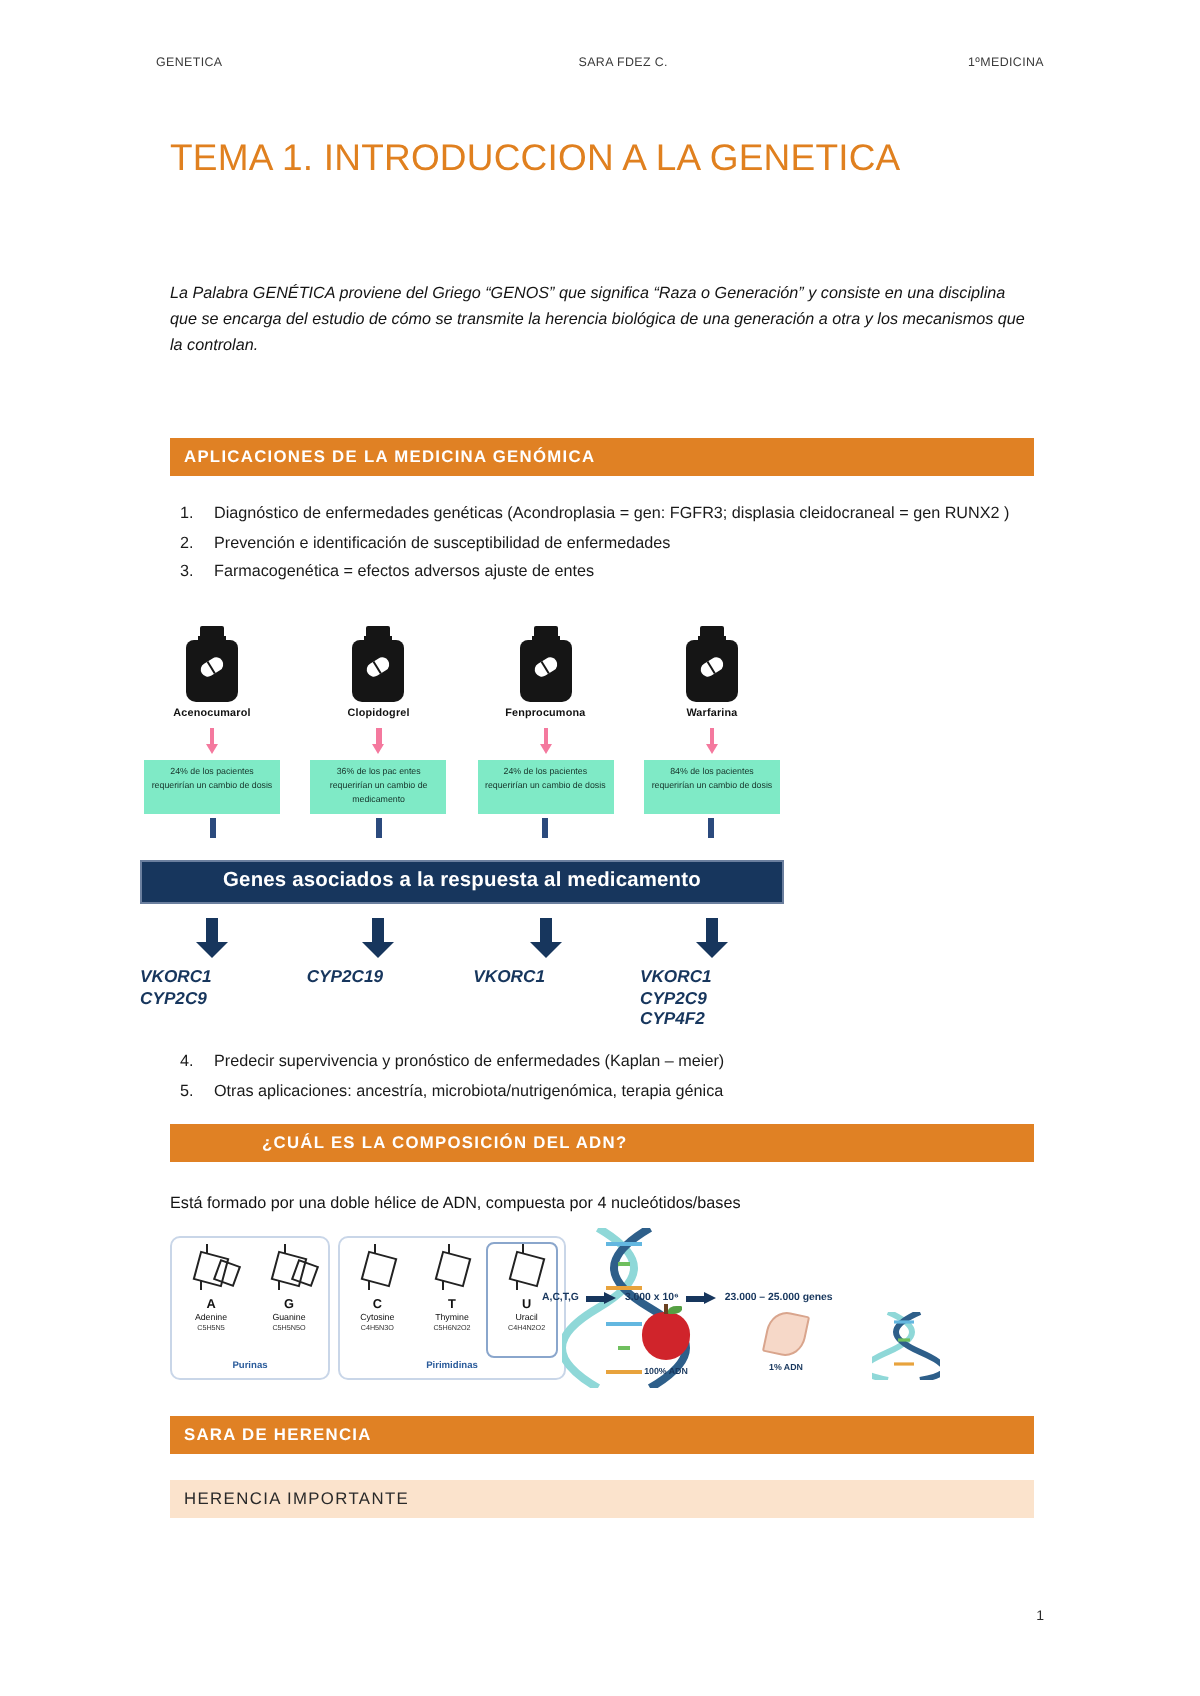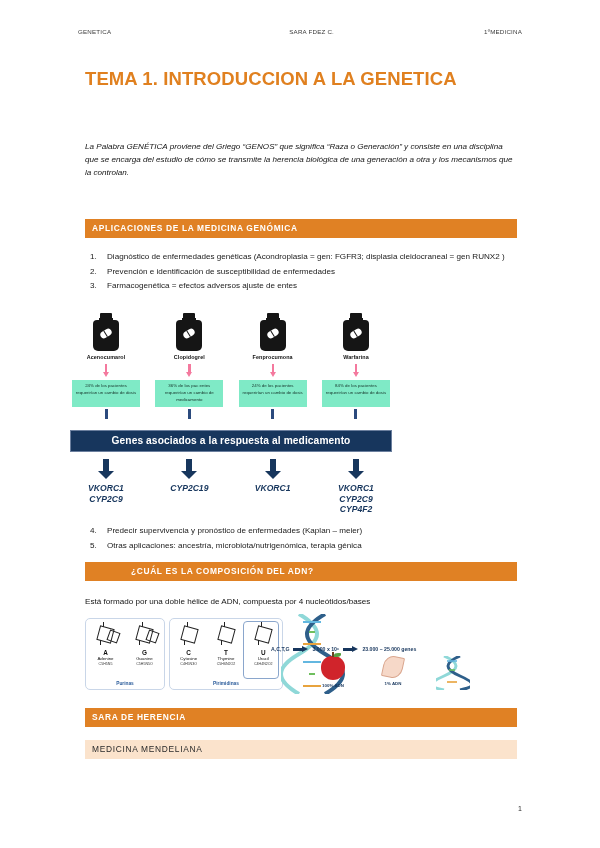--- a/index.html
+++ b/index.html
@@ -44,21 +44,21 @@
     top: 0;
     left: 85px;
     width: 432px;
   }
 
   .doc-title {
     position: absolute;
     top: 68px;
     left: 0;
     font-size: 18.5px;
-    font-weight: bold;
+    font-weight: normal;
     color: #E0801F;
     letter-spacing: 0.1px;
     white-space: nowrap;
   }
 
   
   .banner {
     position: absolute;
     left: 0;
     width: 432px;
@@ -261,21 +261,21 @@
   .gene-row {
     position: absolute;
     left: 0;
     top: 170px;
     width: 322px;
     display: flex;
     justify-content: space-between;
   }
   .gene-col {
     width: 72px;
-    text-align: center;
+    text-align: left;
     font-size: 8.6px;
     font-style: italic;
     font-weight: bold;
     color: #17365D;
     line-height: 1.25;
   }
 
   
   .figB {
     position: absolute;
@@ -750,17 +750,17 @@
             <line x1="11" y1="26" x2="21" y2="26" stroke="#E8A33D" stroke-width="1.6"></line>
           </svg>
         </div>
       </div>
     </div>
 
   </div>
 
   <div class="banner" style="top:708px;left:85px;">SARA DE HERENCIA</div>
 
-  <div class="banner soft" style="top:740px;left:85px;">MEDICINA MENDELIANA</div>
+  <div class="banner soft" style="top:740px;left:85px;">HERENCIA IMPORTANTE</div>
 
   <div class="pagenum">1</div>
 
 </div>
 
 </body></html>

